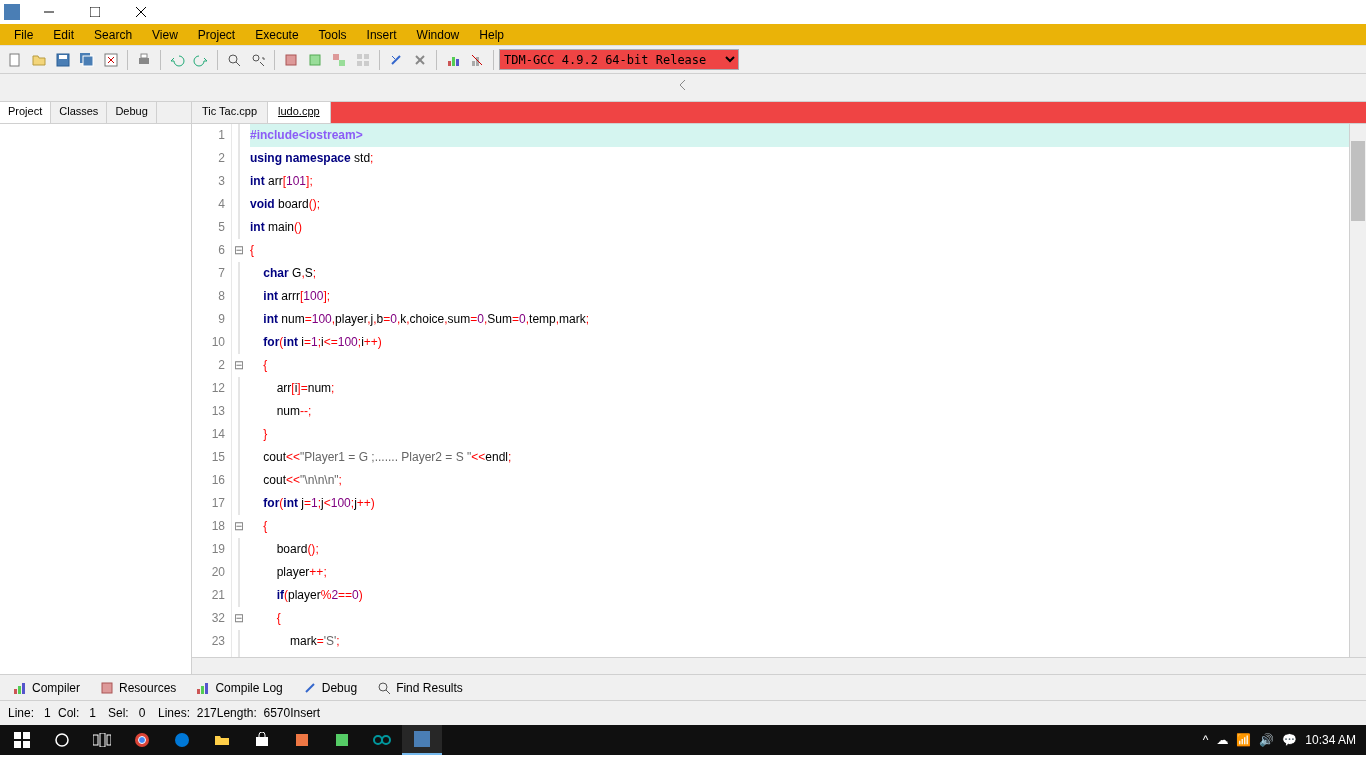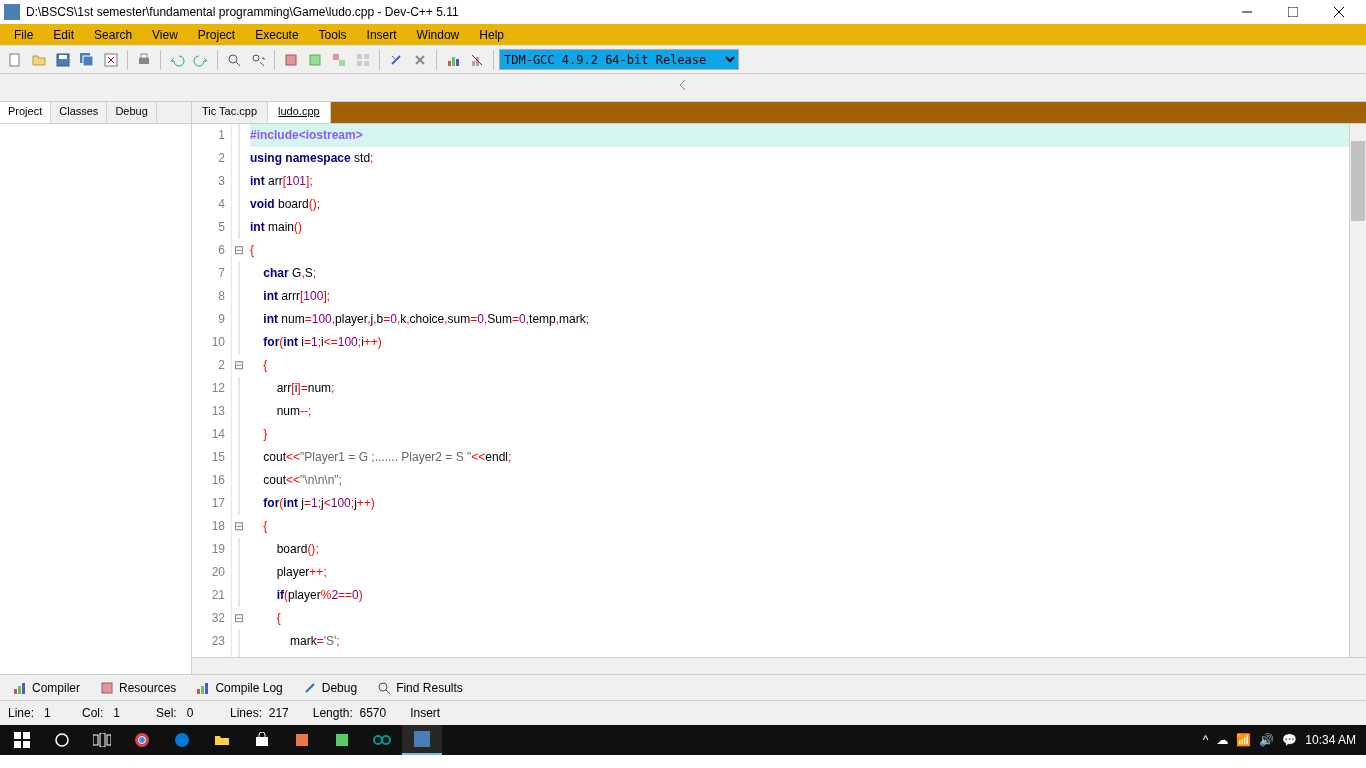--- a/index.html
+++ b/index.html
@@ -6,32 +6,32 @@
 html, body { width: 1366px; height: 768px; overflow: hidden; background: #fff; }
 .titlebar { height: 24px; background: #fff; display: flex; align-items: center; padding: 0 4px; }
 .titlebar .icon { width: 16px; height: 16px; background: #4a7eb5; margin-right: 6px; }
 .titlebar .title { flex: 1; color: #000; font-size: 12px; }
 .titlebar .wbtn { width: 46px; height: 24px; display: flex; align-items: center; justify-content: center; cursor: pointer; }
 .menubar { height: 22px; background: #eab308; display: flex; align-items: center; padding: 0 4px; border-bottom: 1px solid #e0e0e0; }
 .menubar .mitem { padding: 2px 10px; cursor: pointer; }
 .toolbar { height: 28px; background: #f0f0f0; display: flex; align-items: center; padding: 2px 4px; border-bottom: 1px solid #d0d0d0; gap: 2px; }
 .toolbar .tbtn { width: 22px; height: 22px; display: flex; align-items: center; justify-content: center; cursor: pointer; border: 1px solid transparent; }
 .toolbar .sep { width: 1px; height: 20px; background: #c0c0c0; margin: 0 3px; }
-.toolbar select { height: 21px; font-size: 12px; border: 1px solid #abadb3; background: #0ea5e9; }
+.toolbar select { height: 21px; font-size: 12px; border: 1px solid #abadb3; background: #ef4444; }
 .secondbar { height: 28px; background: #f0f0f0; display: flex; align-items: center; padding: 2px 0; border-bottom: 1px solid #d0d0d0; gap: 4px; flex-direction: column; }
 .secondbar .tbtn { width: 22px; height: 22px; display: flex; align-items: center; justify-content: center; cursor: pointer; border: 1px solid transparent; }
 .secondbar select { height: 21px; font-size: 12px; border: 1px solid #abadb3; background: #fff; padding: 0 4px; }
 .main { display: flex; height: 572px; }
 .sidebar { width: 192px; background: #fff; border-right: 1px solid #d0d0d0; display: flex; flex-direction: column; }
 .sidetabs { height: 22px; display: flex; background: #f0f0f0; border-bottom: 1px solid #d0d0d0; }
 .sidetab { padding: 3px 8px; font-size: 11px; border-right: 1px solid #d0d0d0; cursor: pointer; background: #f0f0f0; }
 .sidetab.active { background: #fff; }
 .sidecontent { flex: 1; background: #fff; }
 .editor-area { flex: 1; display: flex; flex-direction: column; background: #fff; }
-.filetabs { height: 22px; display: flex; background: #a16207; border-bottom: 1px solid #d0d0d0; }
+.filetabs { height: 22px; display: flex; background: #ef4444; border-bottom: 1px solid #d0d0d0; }
 .filetab { padding: 3px 10px; font-size: 11px; border-right: 1px solid #d0d0d0; cursor: pointer; background: #f0f0f0; }
 .filetab.active { background: #fff; text-decoration: underline; }
 .code-container { flex: 1; display: flex; overflow: hidden; background: #fff; }
 .gutter { width: 40px; background: #fff; text-align: right; padding-right: 6px; font-family: Consolas, monospace; font-size: 16px; color: #808080; border-right: 1px solid #e8e8e8; user-select: none; }
 .gutter .ln { height: 23px; line-height: 23px; }
 .foldcol { width: 14px; background: #fff; font-family: monospace; font-size: 10px; color: #808080; position: relative; }
 .foldcol .fg { height: 23px; line-height: 23px; text-align: center; }
 .code { flex: 1; font-family: Consolas, "Courier New", monospace; font-size: 16px; line-height: 23px; white-space: pre; padding-left: 4px; }
 .code .row { height: 23px; }
 .code .row.hl { background: #d5f5f0; }
@@ -42,34 +42,33 @@
 .str { color: #666666; }
 .op { color: #ff0000; }
 .br { color: #ff0000; }
 .id { color: #000; }
 .scrollbar-v { width: 17px; background: #f0f0f0; border-left: 1px solid #d0d0d0; position: relative; }
 .scrollbar-v .thumb { position: absolute; top: 17px; left: 1px; right: 1px; height: 80px; background: #c0c0c0; }
 .bottom-hscroll { height: 17px; background: #f0f0f0; border-top: 1px solid #d0d0d0; }
 .bottomtabs { height: 26px; background: #f0f0f0; display: flex; align-items: center; padding: 2px 4px; border-top: 1px solid #d0d0d0; gap: 2px; }
 .btab { padding: 3px 8px; display: flex; align-items: center; gap: 5px; cursor: pointer; border: 1px solid transparent; }
 .btab .bicon { width: 14px; height: 14px; display: inline-block; }
-.statusbar { height: 22px; background: #f0f0f0; display: flex; align-items: center; padding: 12px 8px; border-top: 1px solid #d0d0d0; font-size: 11px; gap: 24px; }
+.statusbar { height: 22px; background: #f0f0f0; display: flex; align-items: center; padding: 12px 8px; border-top: 1px solid #d0d0d0; font-size: 11px; }
 .statusbar .scell { min-width: 50px; }
 .taskbar { height: 30px; background: #101010; display: flex; align-items: center; padding: 0 2px; }
 .taskbar .tbicon { width: 40px; height: 30px; display: flex; align-items: center; justify-content: center; cursor: pointer; }
 .taskbar .spacer { flex: 1; }
 .taskbar .tray { display: flex; align-items: center; gap: 8px; padding: 0 8px; color: #fff; font-size: 11px; }
 svg { display: block; }
 </style>
 </head>
 <body>
 
 <div class="titlebar">
   <div class="icon"></div>
-  <div class="title">D:\BSCS\1st semester\fundamental programming\Game\ludo.cpp - Dev-C++ 5.11</div>
   <div class="wbtn">
       <svg width="10" height="10">
         <line x1="0" y1="5" x2="10" y2="5" stroke="#000"></line>
       </svg>
     </div>
   <div class="wbtn">
       <svg width="10" height="10">
         <rect x="0" y="0" width="10" height="10" fill="none" stroke="#000"></rect>
       </svg>
     </div>

